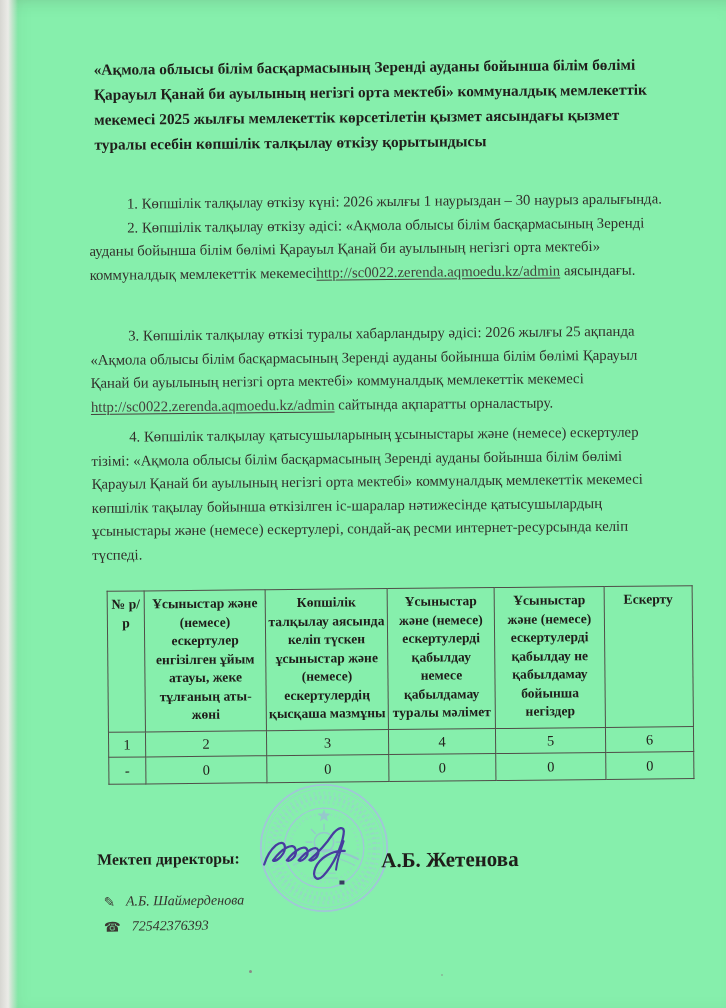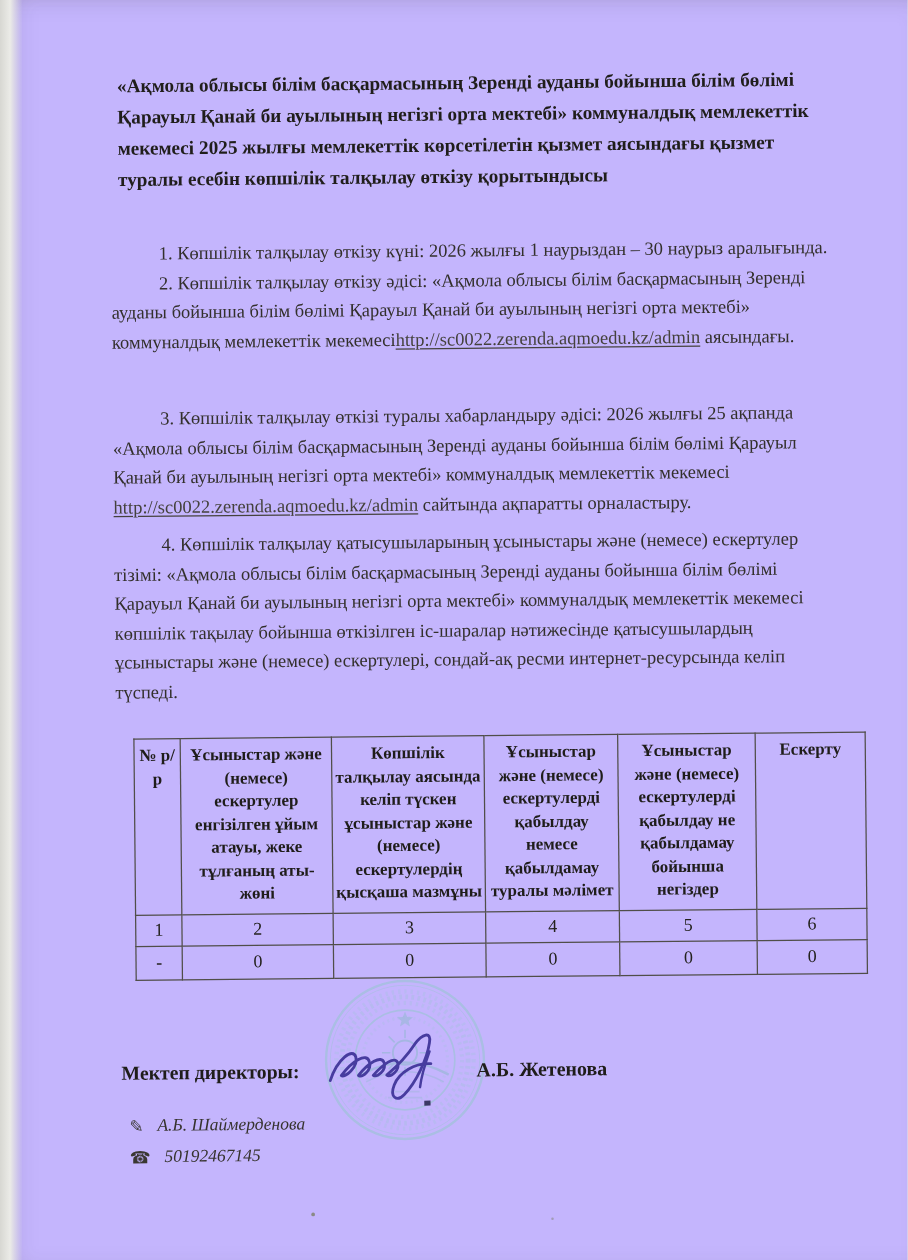--- a/index.html
+++ b/index.html
@@ -1,18 +1,18 @@
 <!DOCTYPE html>
 <html><head>
 <meta charset="utf-8">
 <style>
   html,body{margin:0;padding:0;background:#e6e6e2;}
   .page{
     position:relative;width:726px;height:1008px;overflow:hidden;
-    background:#c4b5fd;
+    background:#86efac;
     box-shadow:inset 20px 0 26px -20px rgba(70,68,60,.5), inset 0 12px 22px -18px rgba(70,68,60,.25);
     font-family:"Liberation Serif", serif;
   }
   .edge-shadow{
     position:absolute;left:0;top:0;width:18px;height:100%;
     background:linear-gradient(to right,#d7d7d2 0,#ebebe7 45%,rgba(252,252,250,0) 100%);
   }
   .doc{
     position:absolute;left:92px;top:50px;width:602px;height:950px;
     transform:rotate(-0.55deg);
@@ -38,21 +38,21 @@
     font-weight:bold;font-size:13.6px;line-height:18.5px;
     vertical-align:top;text-align:center;padding:4px 2px 6px 2px;color:#1f1d1a;
   }
   .results-table td{
     text-align:center;font-size:14.4px;line-height:20px;padding:1px 2px;
   }
   .results-table tr.nums td{height:22px;}
   .results-table tr.vals td{height:24px;}
   .sig-row{position:absolute;left:0;top:788px;width:590px;height:60px;}
   .sig-label{position:absolute;left:2px;top:10px;font-weight:bold;font-size:15.8px;color:#1f1d1a;}
-  .sig-name{position:absolute;left:286px;top:10px;font-weight:bold;font-size:16px;color:#1f1d1a;}
+  .sig-name{position:absolute;left:286px;top:10px;font-weight:bold;font-size:21px;color:#1f1d1a;}
   .sig-ink{position:absolute;left:166px;top:-26px;}
   .ink-dot{position:absolute;left:244px;top:42px;width:5px;height:4px;background:#2d2a55;opacity:.9;}
   .contact{position:absolute;left:8px;top:838px;font-style:italic;font-size:14px;color:#36332e;}
   .contact-line{display:flex;align-items:center;gap:11px;line-height:22px;margin-bottom:3px;}
   .cicon{font-style:normal;font-size:13.5px;font-family:"DejaVu Sans",sans-serif;color:#3a3732;}
   .stamp{position:absolute;left:256px;top:780px;width:136px;height:136px;z-index:1;opacity:.85;}
   .speck{position:absolute;border-radius:50%;background:#8a8a85;}
   .speck.s1{left:249px;top:970px;width:3px;height:3px;}
   .speck.s2{left:441px;top:974px;width:2px;height:2px;opacity:.6;}
   .speck.s3{left:527px;top:351px;width:2px;height:2px;opacity:.5;}
@@ -145,21 +145,21 @@
       <span class="sig-name">А.Б. Жетенова</span>
     </div>
 
     <div class="contact">
       <div class="contact-line">
         <span class="cicon">✎</span>
         <span>А.Б. Шаймерденова</span>
       </div>
       <div class="contact-line">
         <span class="cicon">☎</span>
-        <span>50192467145</span>
+        <span>72542376393</span>
       </div>
     </div>
   </div>
 
   <span class="speck s1"></span>
   <span class="speck s2"></span>
   <span class="speck s3"></span>
 </div>
 
 </body></html>

